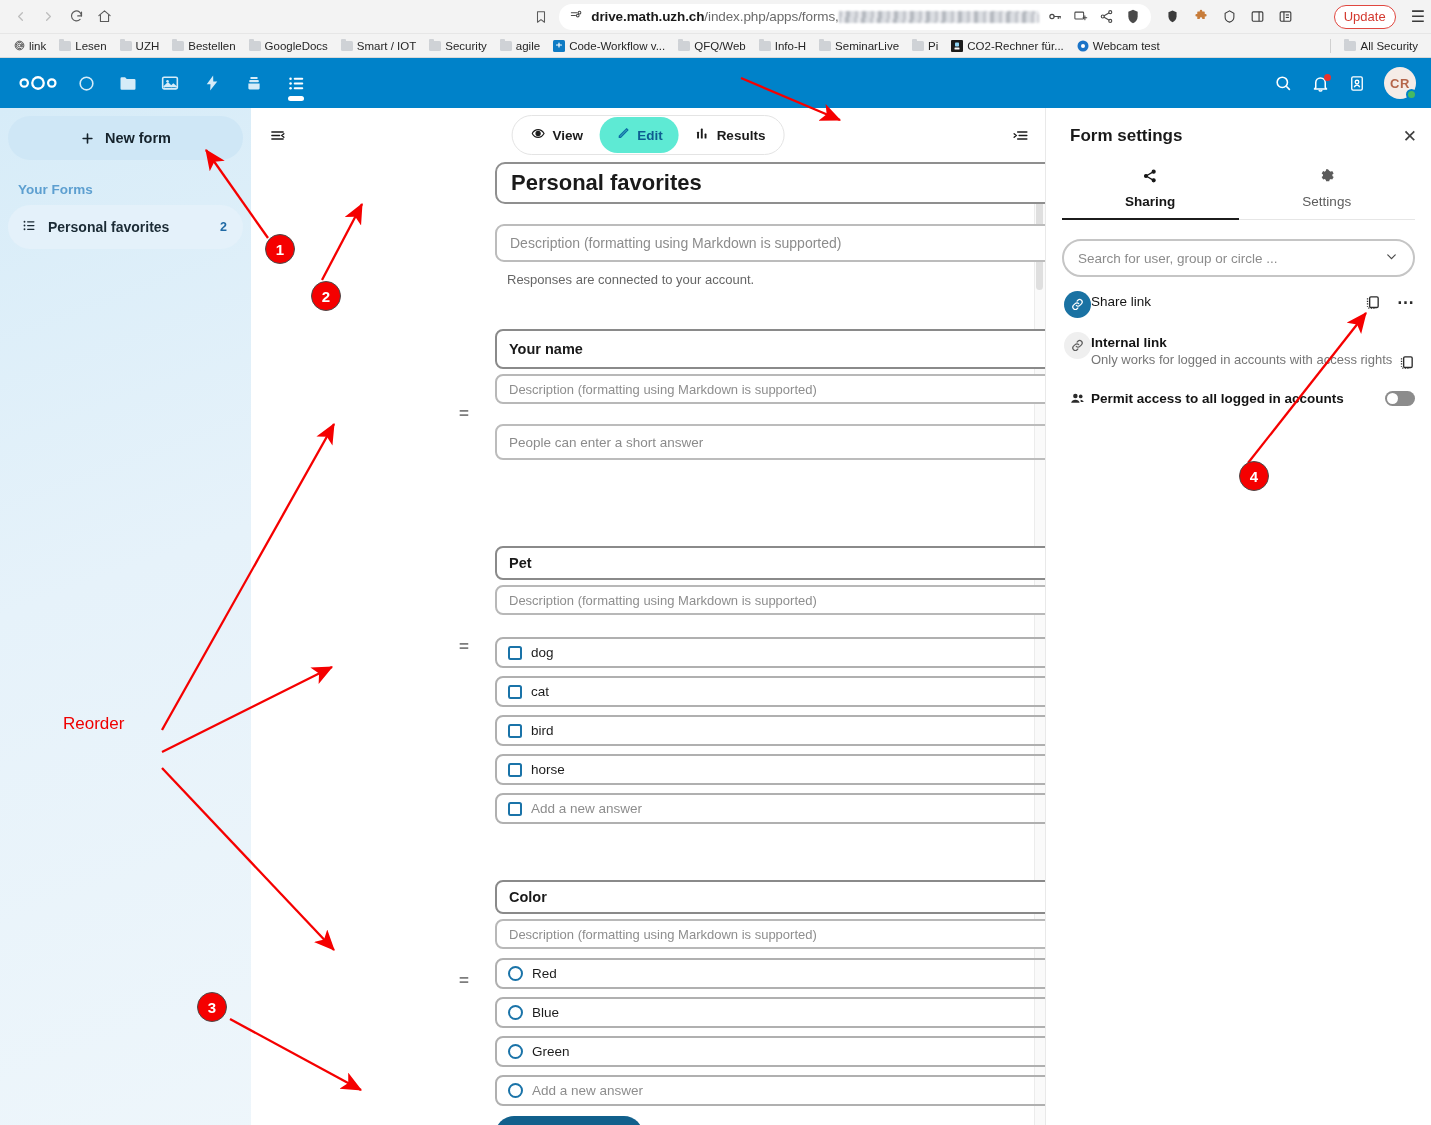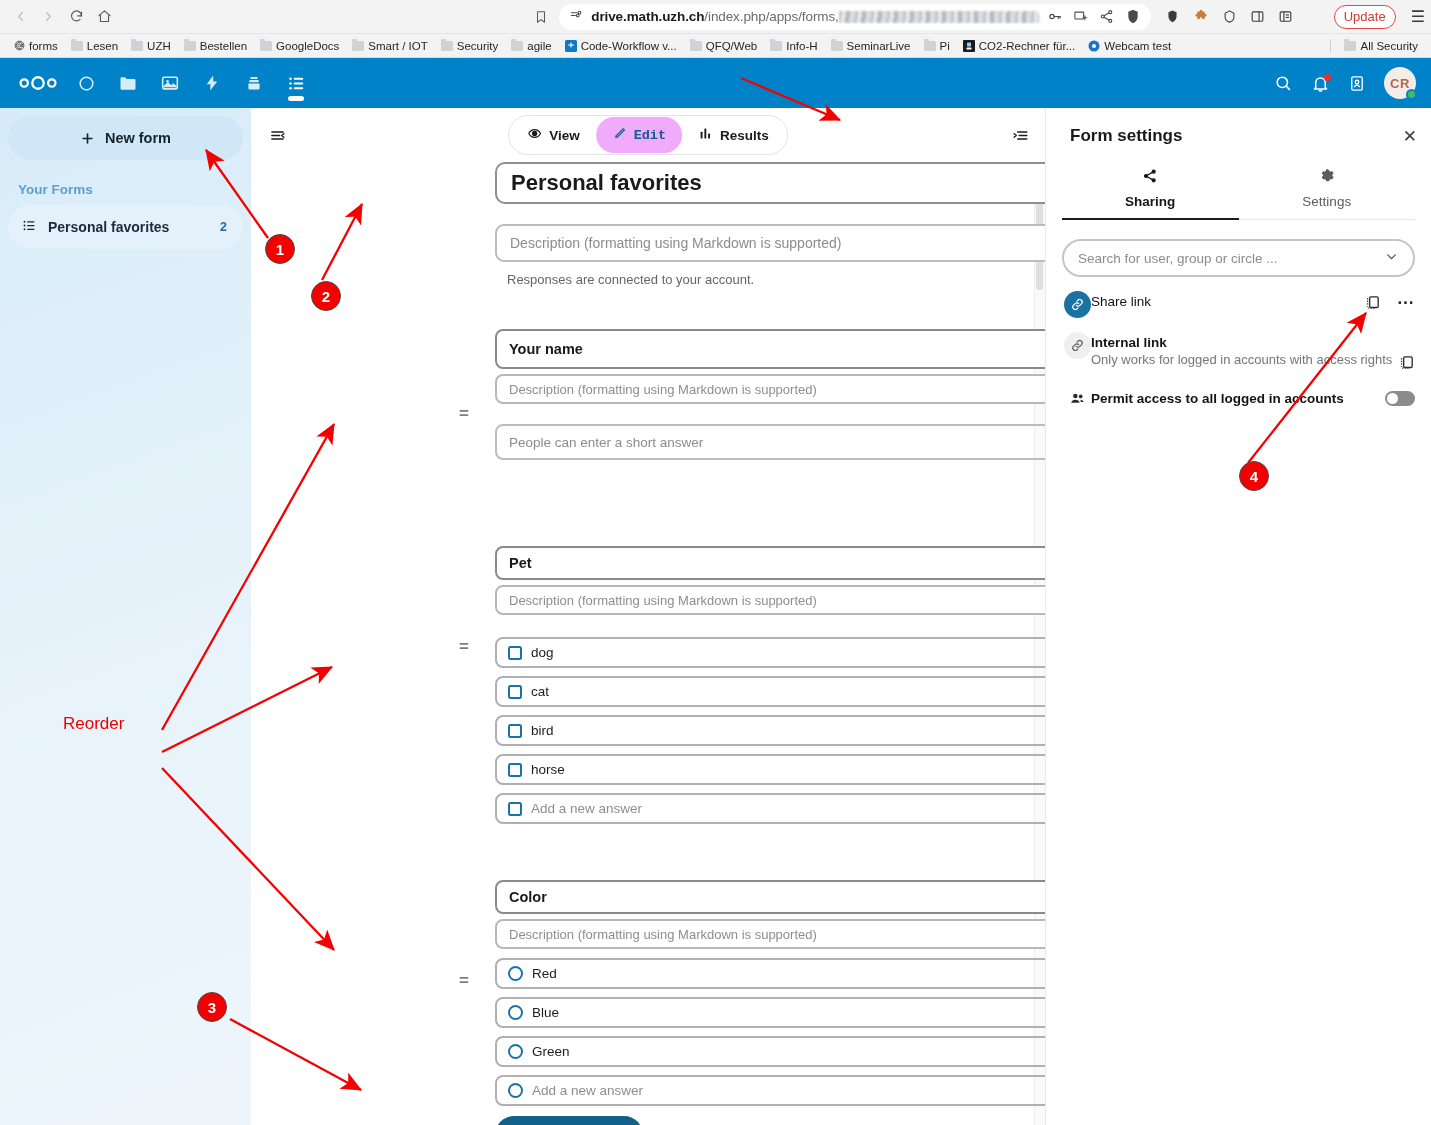--- a/index.html
+++ b/index.html
@@ -135,21 +135,21 @@
   .tab-group {
     position: absolute; left: 50%; transform: translateX(-50%);
     display: flex; align-items: center; background: #fff;
     border: 1px solid #e4e4e4; border-radius: 22px; height: 40px; padding: 2px;
   }
   .tab {
     display: flex; align-items: center; gap: 7px; height: 36px;
     padding: 0 16px; border-radius: 18px; font-size: 13.5px;
     font-weight: 700; color: #1b1b1b;
   }
-  .tab.active { background: #f0abfc; color: #0a5c92; font-family: Liberation Mono, monospace; }
+  .tab.active { background: #5eead4; color: #0a5c92; }
   .tab.active .tab-label { color: #0d5d91; }
   .topbar-right-icon { margin-left: auto; color: #1c1c1c; display:flex; align-items:center;}
 
   .form-scroll { height: 987px; position: relative; padding-left: 0;}
   .form-inner { width: 700px; margin-left: 244px; position: relative;}
 
   .f-input {
     border: 2px solid #8f8f8f; border-radius: 9px; height: 40px;
     display: flex; align-items: center; padding: 0 13px; font-size: 14px;
     background: #fff; color: #1a1a1a;
@@ -367,21 +367,21 @@
 
 <div class="bookmarks-bar">
   <div class="bm">
     <span class="bm-ico">
       <svg width="11" height="11" viewBox="0 0 24 24" fill="none" stroke="#3b3b3b" stroke-width="1.8">
           <circle cx="12" cy="12" r="9.5"></circle>
           <path d="M16 9v5.5a2 2 0 0 0 3 0V12a7 7 0 1 0-3 5.7"></path>
           <circle cx="11.5" cy="12" r="3.2"></circle>
         </svg>
     </span>
-    <span>forms</span>
+    <span>link</span>
   </div>
   <div class="bm">
       <span class="bm-folder"></span>
       <span>Lesen</span>
     </div>
   <div class="bm">
       <span class="bm-folder"></span>
       <span>UZH</span>
     </div>
   <div class="bm">

